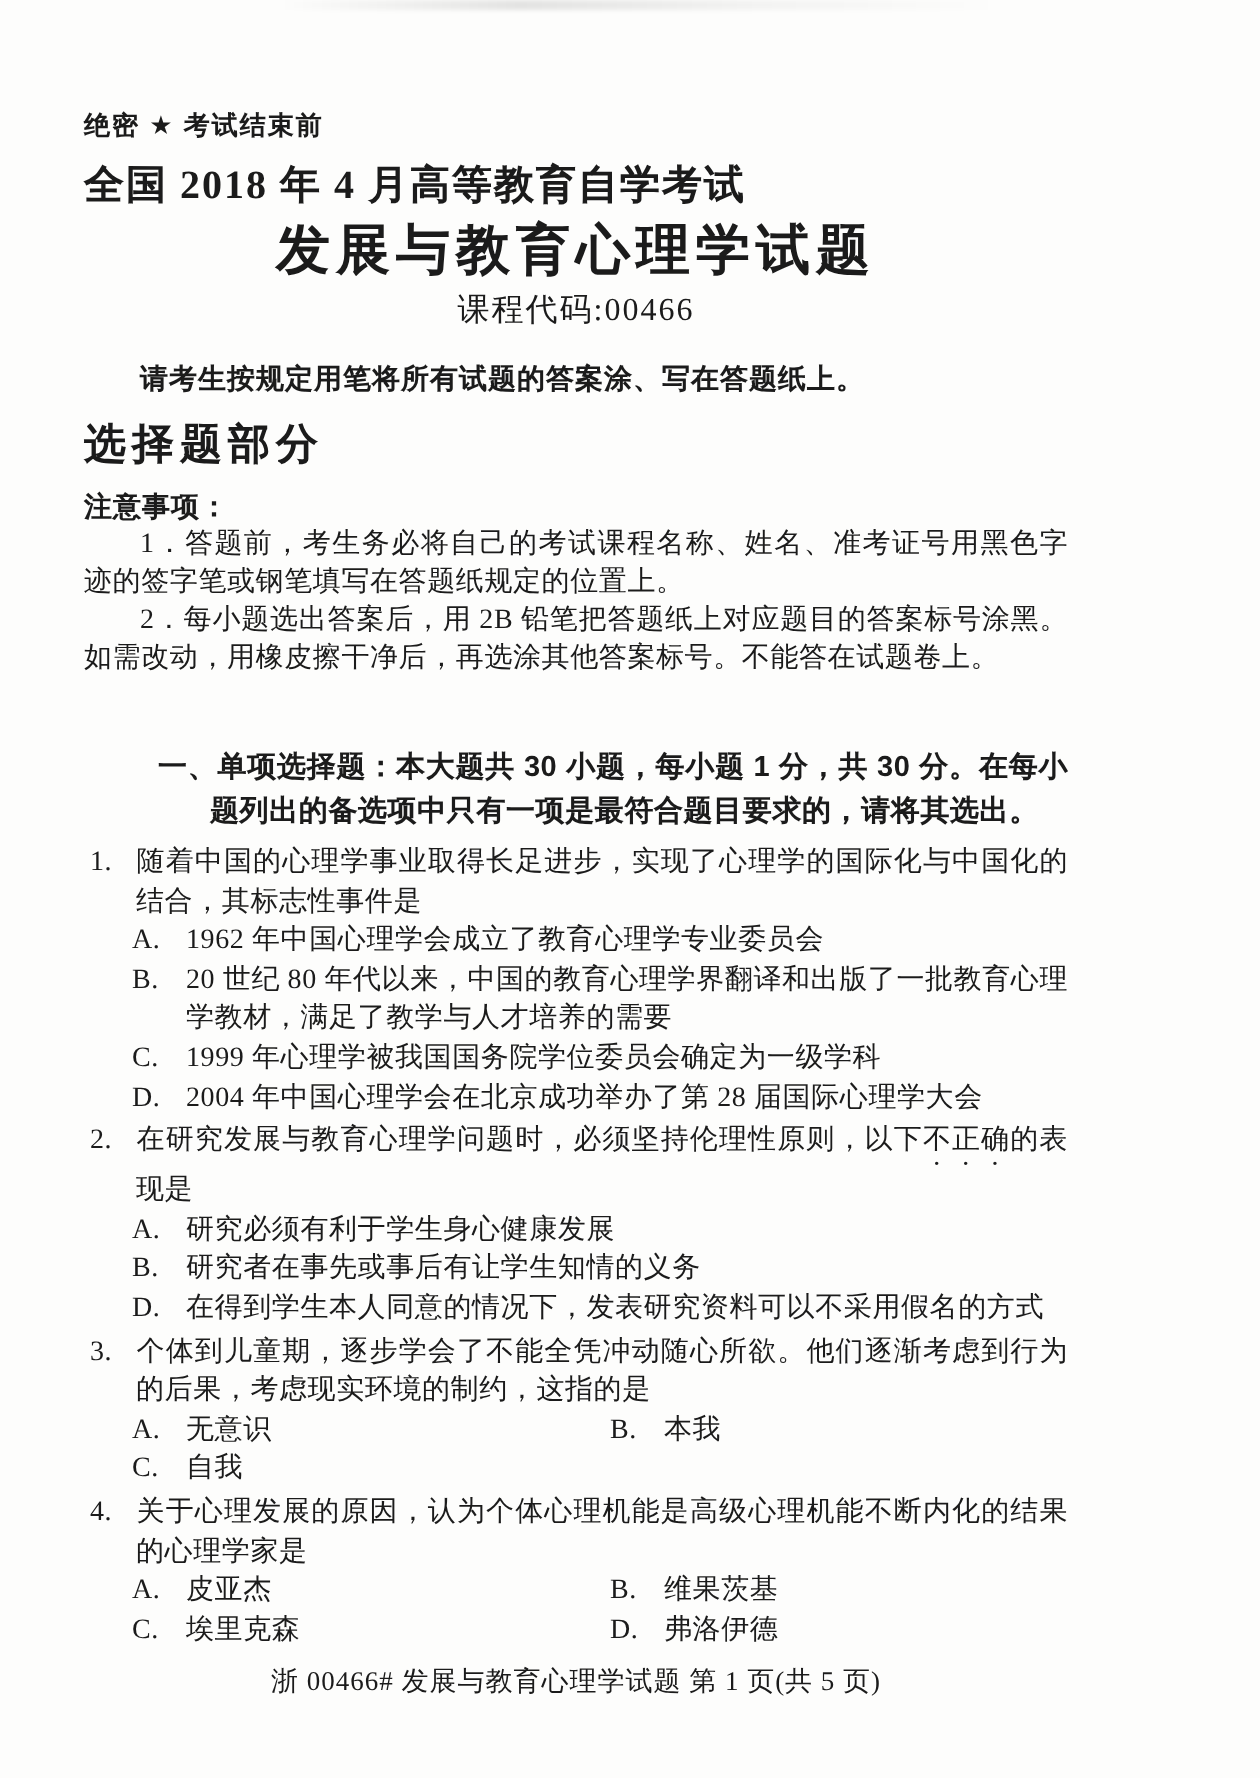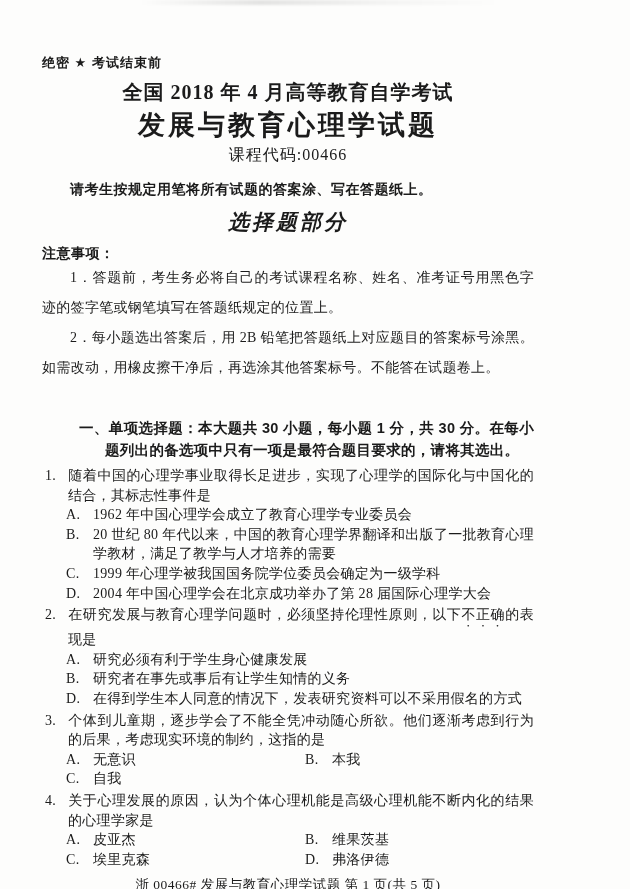--- a/index.html
+++ b/index.html
@@ -21,44 +21,44 @@
     box-sizing: border-box;
     width: 574px; height: 889px;
     padding: 54px 40px 0 42px;
   }
   .hei { font-family: "Liberation Sans", "DejaVu Sans", sans-serif; }
 
   .secrecy {
     font-size: 13px; font-weight: bold; letter-spacing: 1px;
   }
   .exam-title {
-    text-align: center; font-size: 20px; font-weight: 600;
+    text-align: left; font-size: 20px; font-weight: 600;
     margin-top: 7px; letter-spacing: 1px;
   }
   .paper-title {
     text-align: center; font-size: 27px; font-weight: bold;
     margin-top: 1px; letter-spacing: 3px;
   }
   .course-code {
     text-align: center; font-size: 16px; font-weight: normal;
     margin-top: 2px; letter-spacing: 1px;
   }
   .instruction {
     font-size: 14px; font-weight: 600; margin-top: 15px;
     text-indent: 2em; letter-spacing: 0.5px;
   }
   .part-title {
-    text-align: center; font-size: 21px; font-weight: bold;
-    margin-top: 9px; letter-spacing: 3px; font-style: italic;
+    text-align: left; font-size: 21px; font-weight: bold;
+    margin-top: 9px; letter-spacing: 3px;
   }
   .notes-label {
     font-size: 14px; font-weight: bold; margin-top: 9px; letter-spacing: 0.5px;
   }
   .note-p {
-    font-size: 14px; line-height: 30px; margin: 0;
+    font-size: 14px; line-height: 19px; margin: 0;
     text-indent: 2em; text-align: justify; letter-spacing: 0.3px;
   }
   .section-heading {
     margin-top: 35px;
     font-size: 14.5px; font-weight: bold; line-height: 21.5px;
     padding-left: 26px; text-indent: -26px;
     text-align: justify; letter-spacing: 0.3px; margin-left: 37px;
   }
   .questions { margin-top: 5px; margin-left: 3px; }
   .question {

